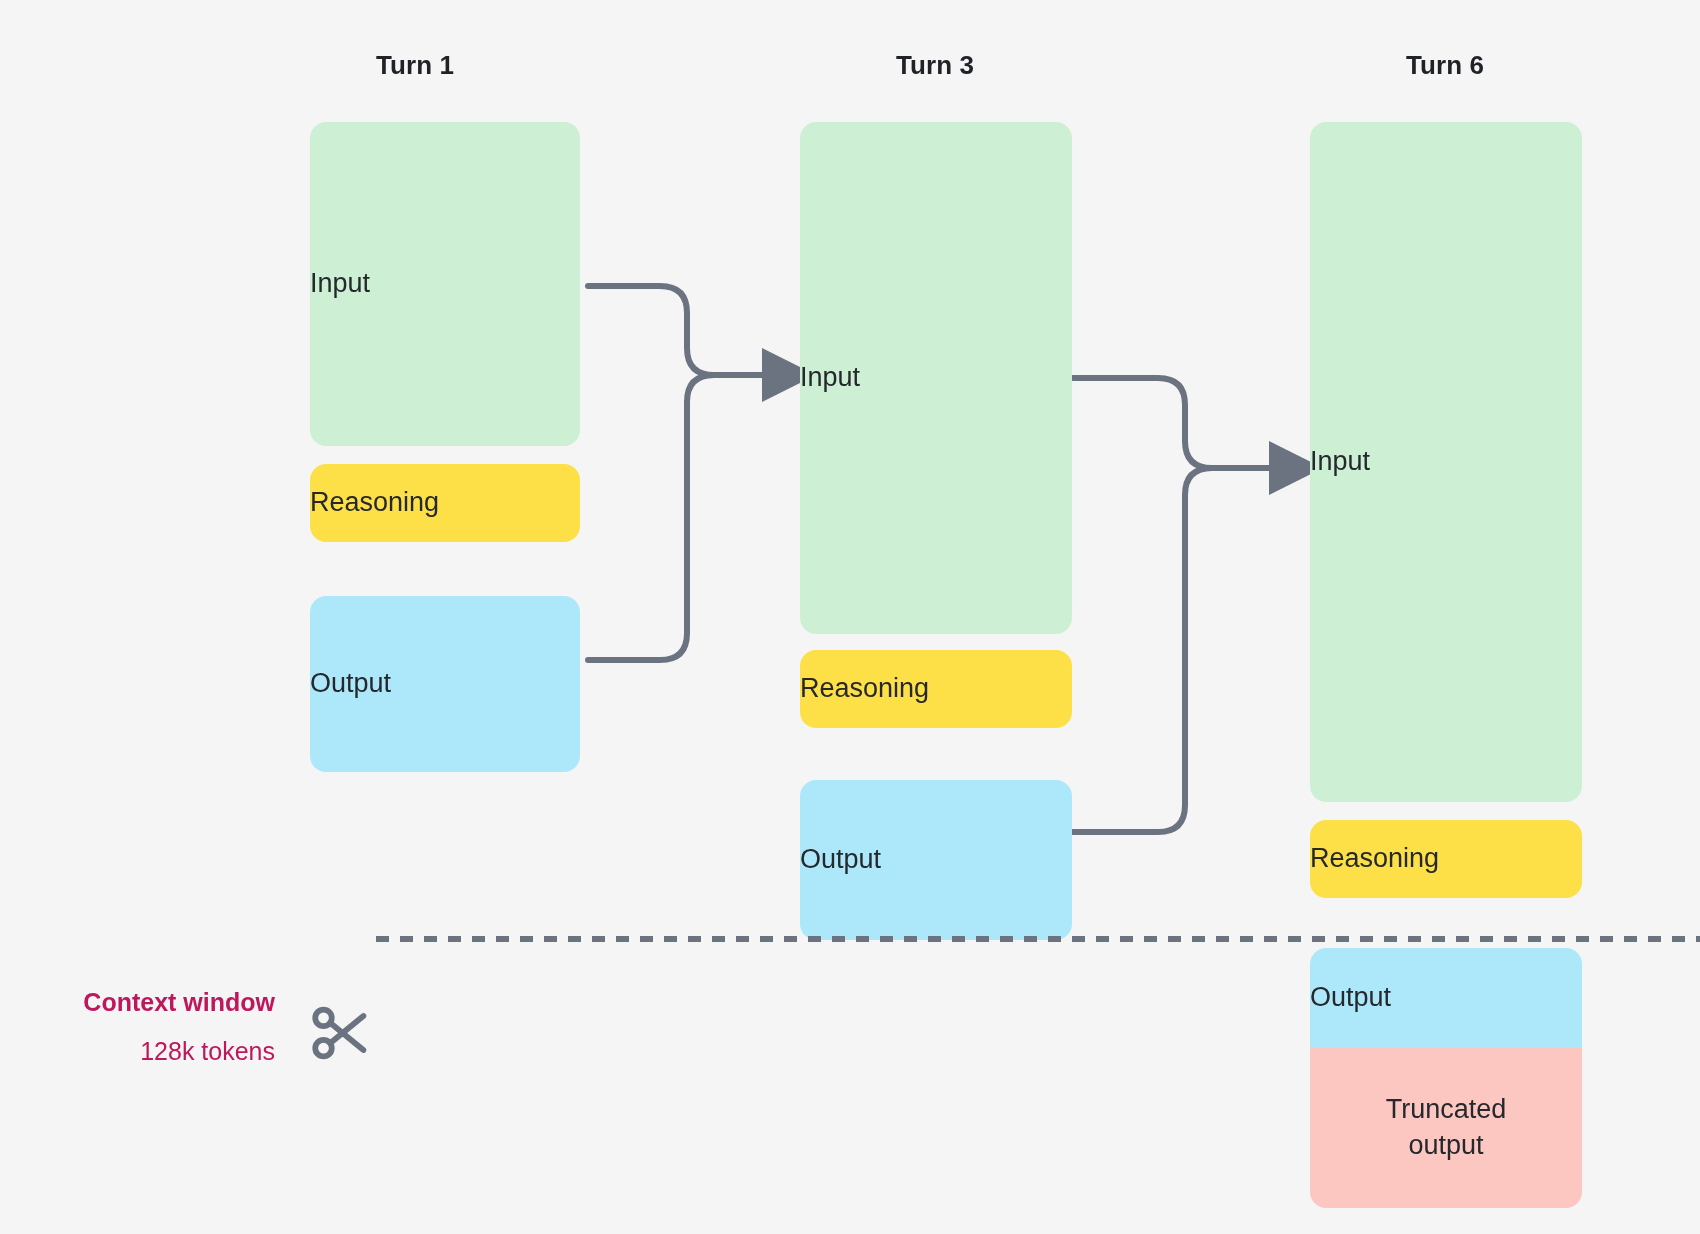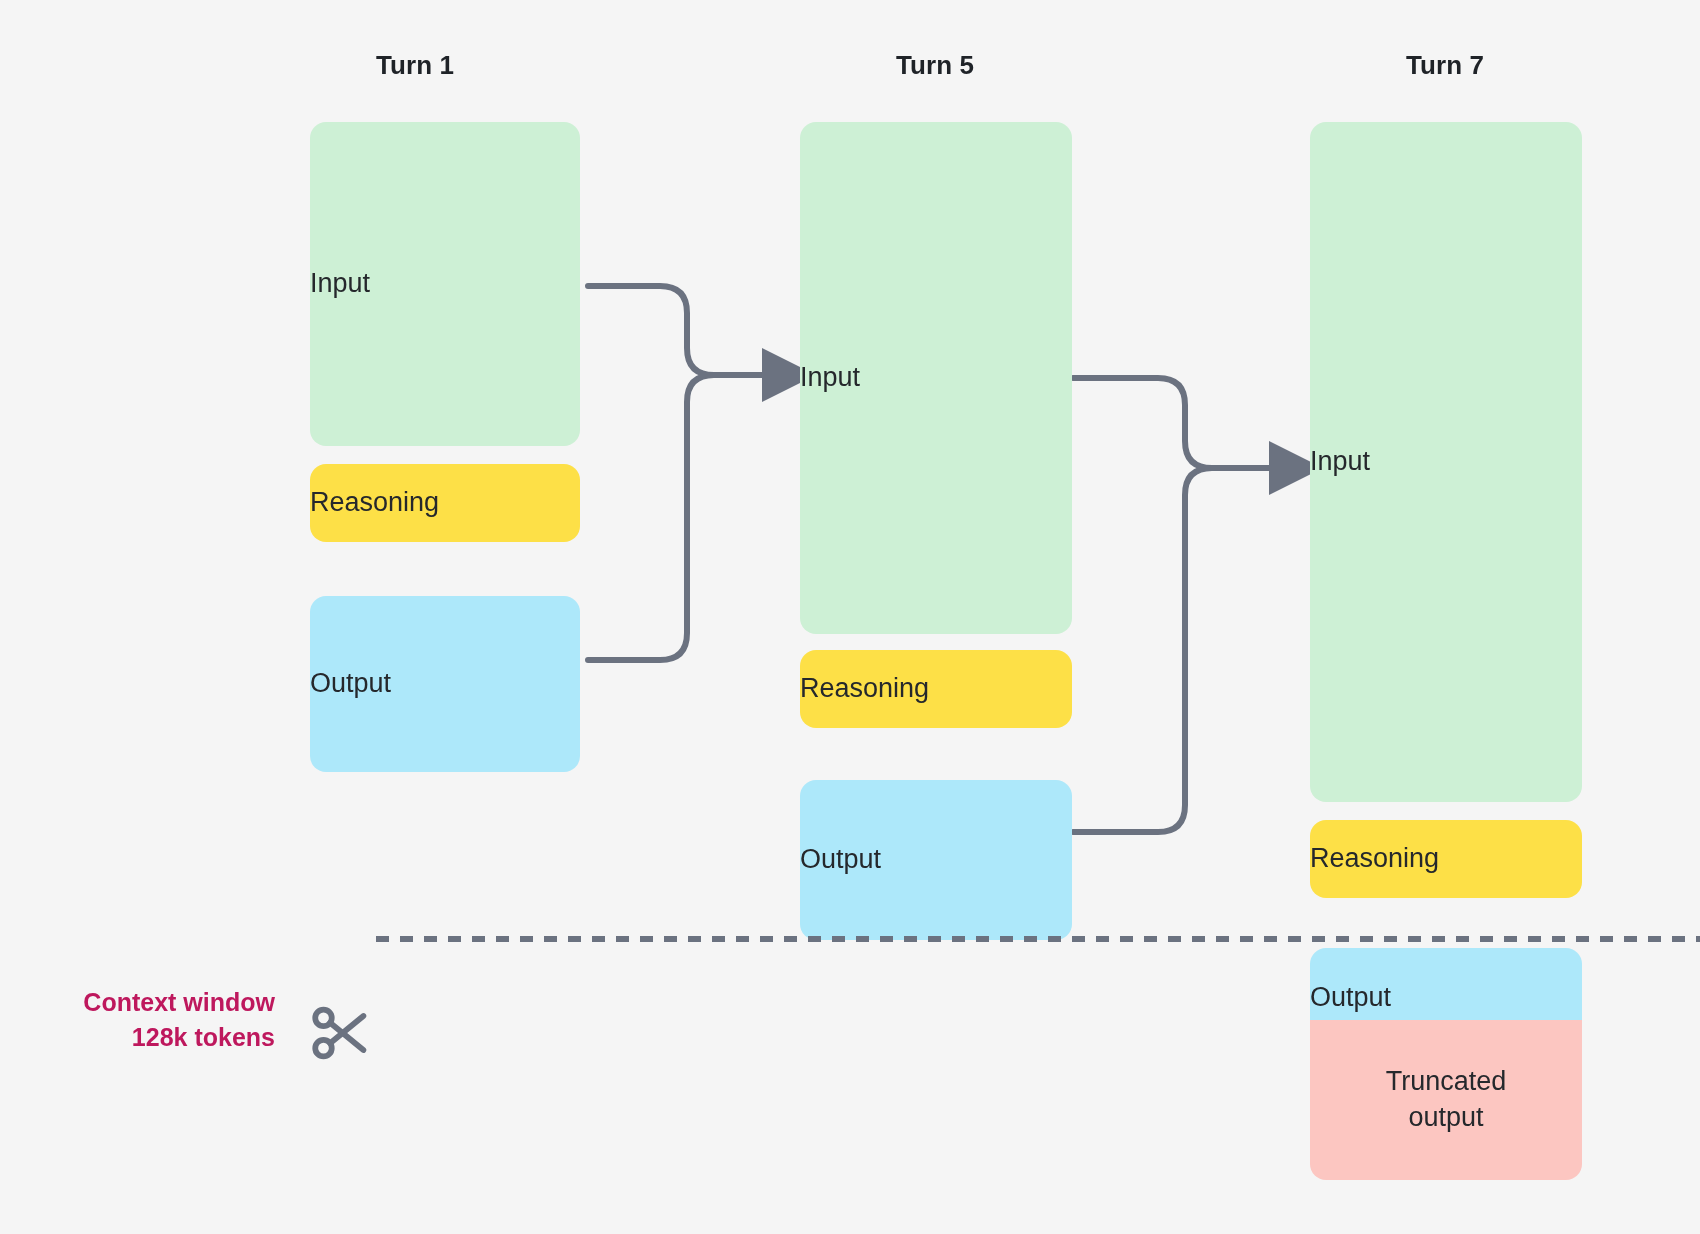--- a/index.html
+++ b/index.html
@@ -34,21 +34,21 @@
     justify-content: flex-start;
     font-size: 27px;
     color: #25282c;
     border-radius: 16px;
     line-height: 1.32;
     text-align: center;
   }
   .block.green  { background: #cdf0d5; }
   .block.gray   { background: #fde047; }
   .block.blue   { background: #ade8fa; margin-top: 28px; }
-  .block.pink   { background: #fcc6c1; }
+  .block.pink   { background: #fcc6c1; margin-top: 28px; }
   .block.cut-top    { border-top-left-radius: 16px; border-top-right-radius: 16px;
                       border-bottom-left-radius: 0; border-bottom-right-radius: 0; }
   .block.cut-bottom { border-top-left-radius: 0; border-top-right-radius: 0;
                       border-bottom-left-radius: 16px; border-bottom-right-radius: 16px; }
 
   #connectors {
     position: absolute;
     left: 0; top: 0;
     width: 1700px;
     height: 1234px;
@@ -61,40 +61,40 @@
     color: #be185d;
   }
   .ctx-label .line1 {
     font-size: 25px;
     font-weight: bold;
     display: block;
     white-space: nowrap;
   }
   .ctx-label .line2 {
     font-size: 25px;
-    font-weight: bold;
+    font-weight: normal;
     display: block;
     white-space: nowrap;
-    margin-top: 6px;
+    margin-top: 20px;
   }
   #scissors-icon {
     position: absolute;
   }
   #cut-line {
     position: absolute;
   }
 </style>
 </head>
 <body>
 
 <div id="stage">
 
   <div class="col-title" style="left:290px; top:50px; width:250px;">Turn 1</div>
-  <div class="col-title" style="left:800px; top:50px; width:270px;">Turn 5</div>
-  <div class="col-title" style="left:1310px; top:50px; width:270px;">Turn 7</div>
+  <div class="col-title" style="left:800px; top:50px; width:270px;">Turn 3</div>
+  <div class="col-title" style="left:1310px; top:50px; width:270px;">Turn 6</div>
 
   <svg id="connectors" viewBox="0 0 1700 1234">
     <defs>
       <marker id="arrowhead" markerWidth="9" markerHeight="9" refX="1" refY="4.5" orient="auto" markerUnits="strokeWidth">
         <path d="M0,0 L9,4.5 L0,9 z" fill="#6b7280"></path>
       </marker>
     </defs>
 
     <path d="M 588 286 L 660 286 Q 687 286 687 313 L 687 348 Q 687 375 714 375" fill="none" stroke="#6b7280" stroke-width="6" stroke-linecap="round"></path>
 

